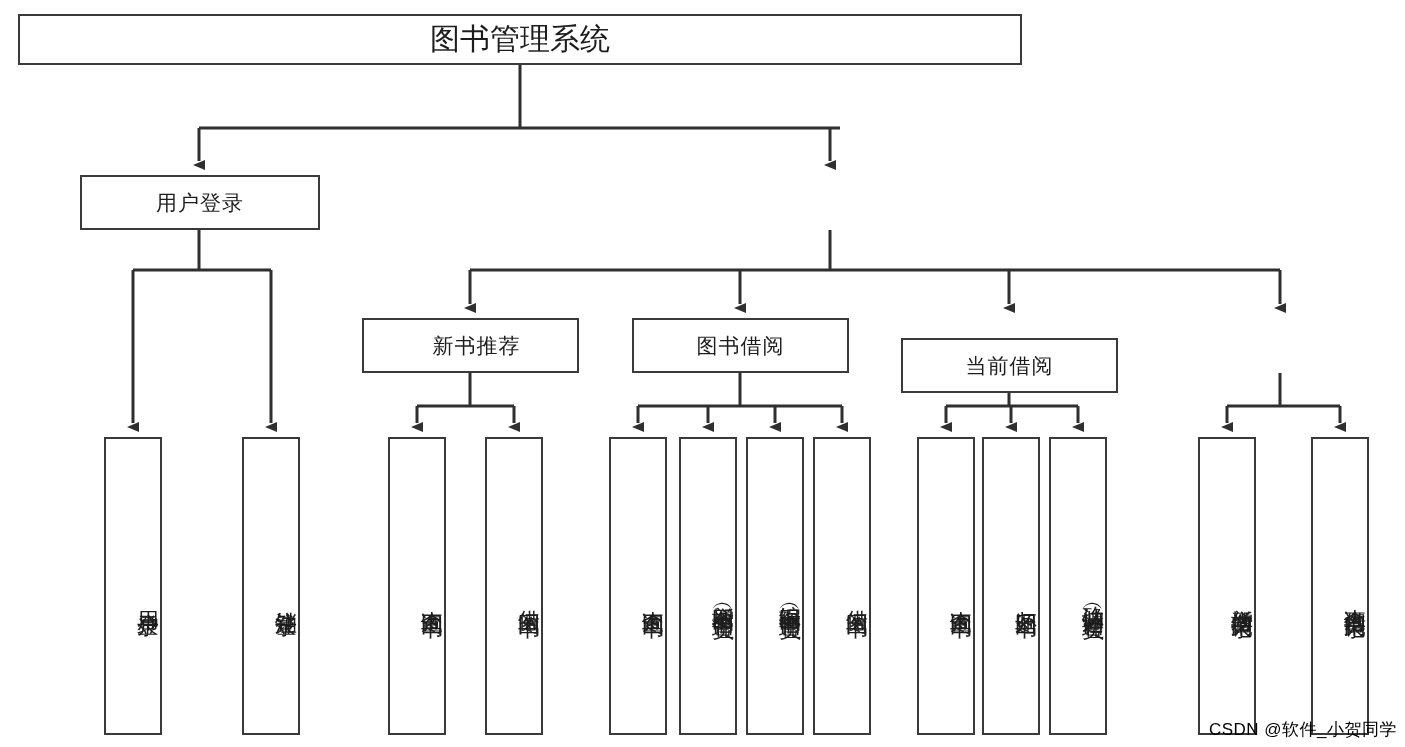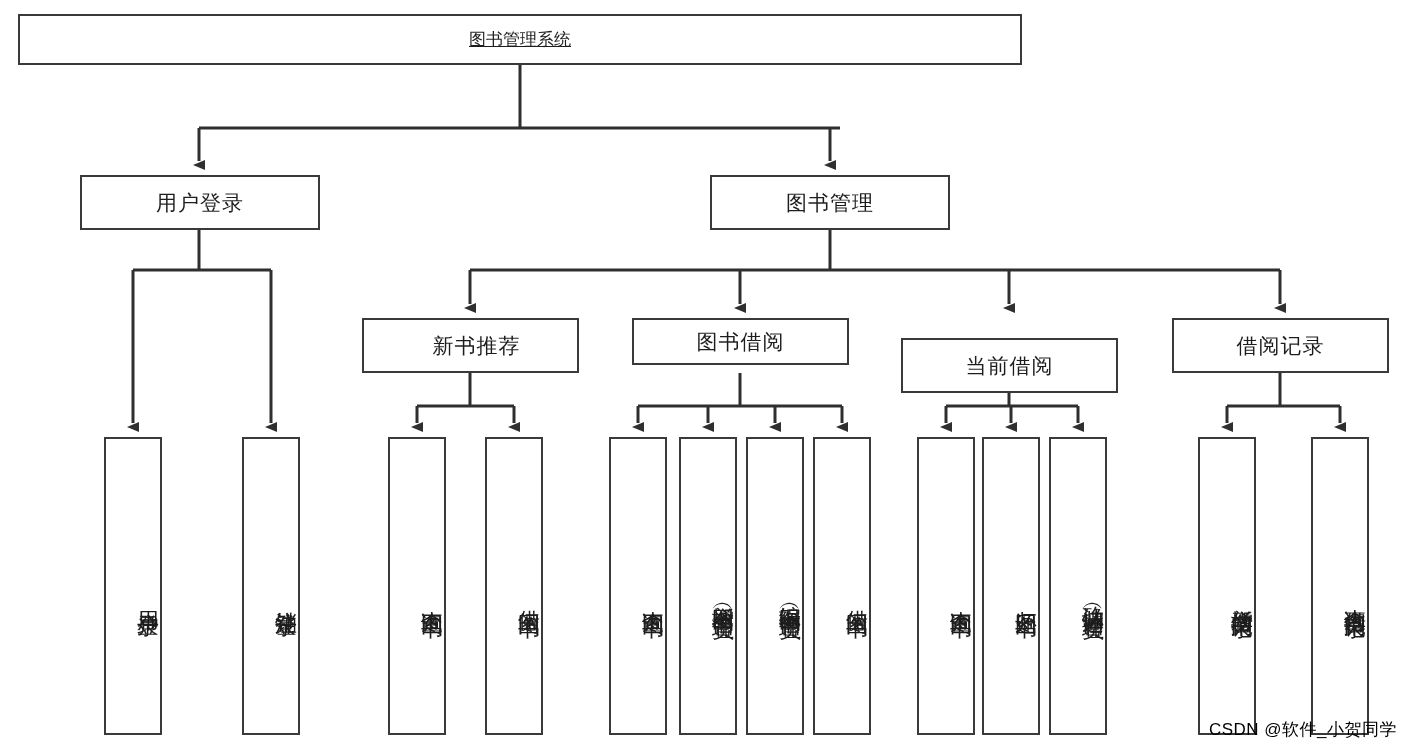--- a/index.html
+++ b/index.html
@@ -11,21 +11,21 @@
     position:absolute;
     box-sizing:border-box;
     background:#ffffff;
     border:2px solid #3a3a3a;
     display:flex;
     align-items:center;
     justify-content:center;
     color:#1d1d1d;
   }
   .node.h{ font-size:21px; letter-spacing:1px; }
-  .node.root{ font-size:17px;text-decoration:underline; }
+  .node.root{ font-size:30px; }
   .node.leaf{
     font-size:22px;
     writing-mode:vertical-rl;
     text-orientation:upright;
     align-items:flex-start;
     justify-content:center;
     padding-top:22px;
     line-height:1.06;
     letter-spacing:2px;
   }
@@ -100,35 +100,29 @@
     </g>
   </svg>
 
   <div class="node root" style="left:18px;top:14px;width:1004px;height:51px;">
     <span>图书管理系统</span>
   </div>
 
   <div class="node h" style="left:80px;top:175px;width:240px;height:55px;">
     <span>用户登录</span>
   </div>
-  <div class="node h" style="left:710px;top:175px;width:240px;height:55px;">
-    <span>图书管理</span>
-  </div>
 
   <div class="node h" style="left:362px;top:318px;width:217px;height:55px;padding-left:12px;">
     <span>新书推荐</span>
   </div>
-  <div class="node h" style="left:632px;top:318px;width:217px;height:47px;">
+  <div class="node h" style="left:632px;top:318px;width:217px;height:55px;">
     <span>图书借阅</span>
   </div>
   <div class="node h" style="left:901px;top:318px;width:217px;height:55px;margin-top:20px;">
     <span>当前借阅</span>
-  </div>
-  <div class="node h" style="left:1172px;top:318px;width:217px;height:55px;">
-    <span>借阅记录</span>
   </div>
 
   <div class="node leaf" style="left:104px;top:437px;width:58px;height:298px;">
     <span>用户登录</span>
   </div>
   <div class="node leaf" style="left:242px;top:437px;width:58px;height:298px;">
     <span>注销登录</span>
   </div>
 
   <div class="node leaf" style="left:388px;top:437px;width:58px;height:298px;">

